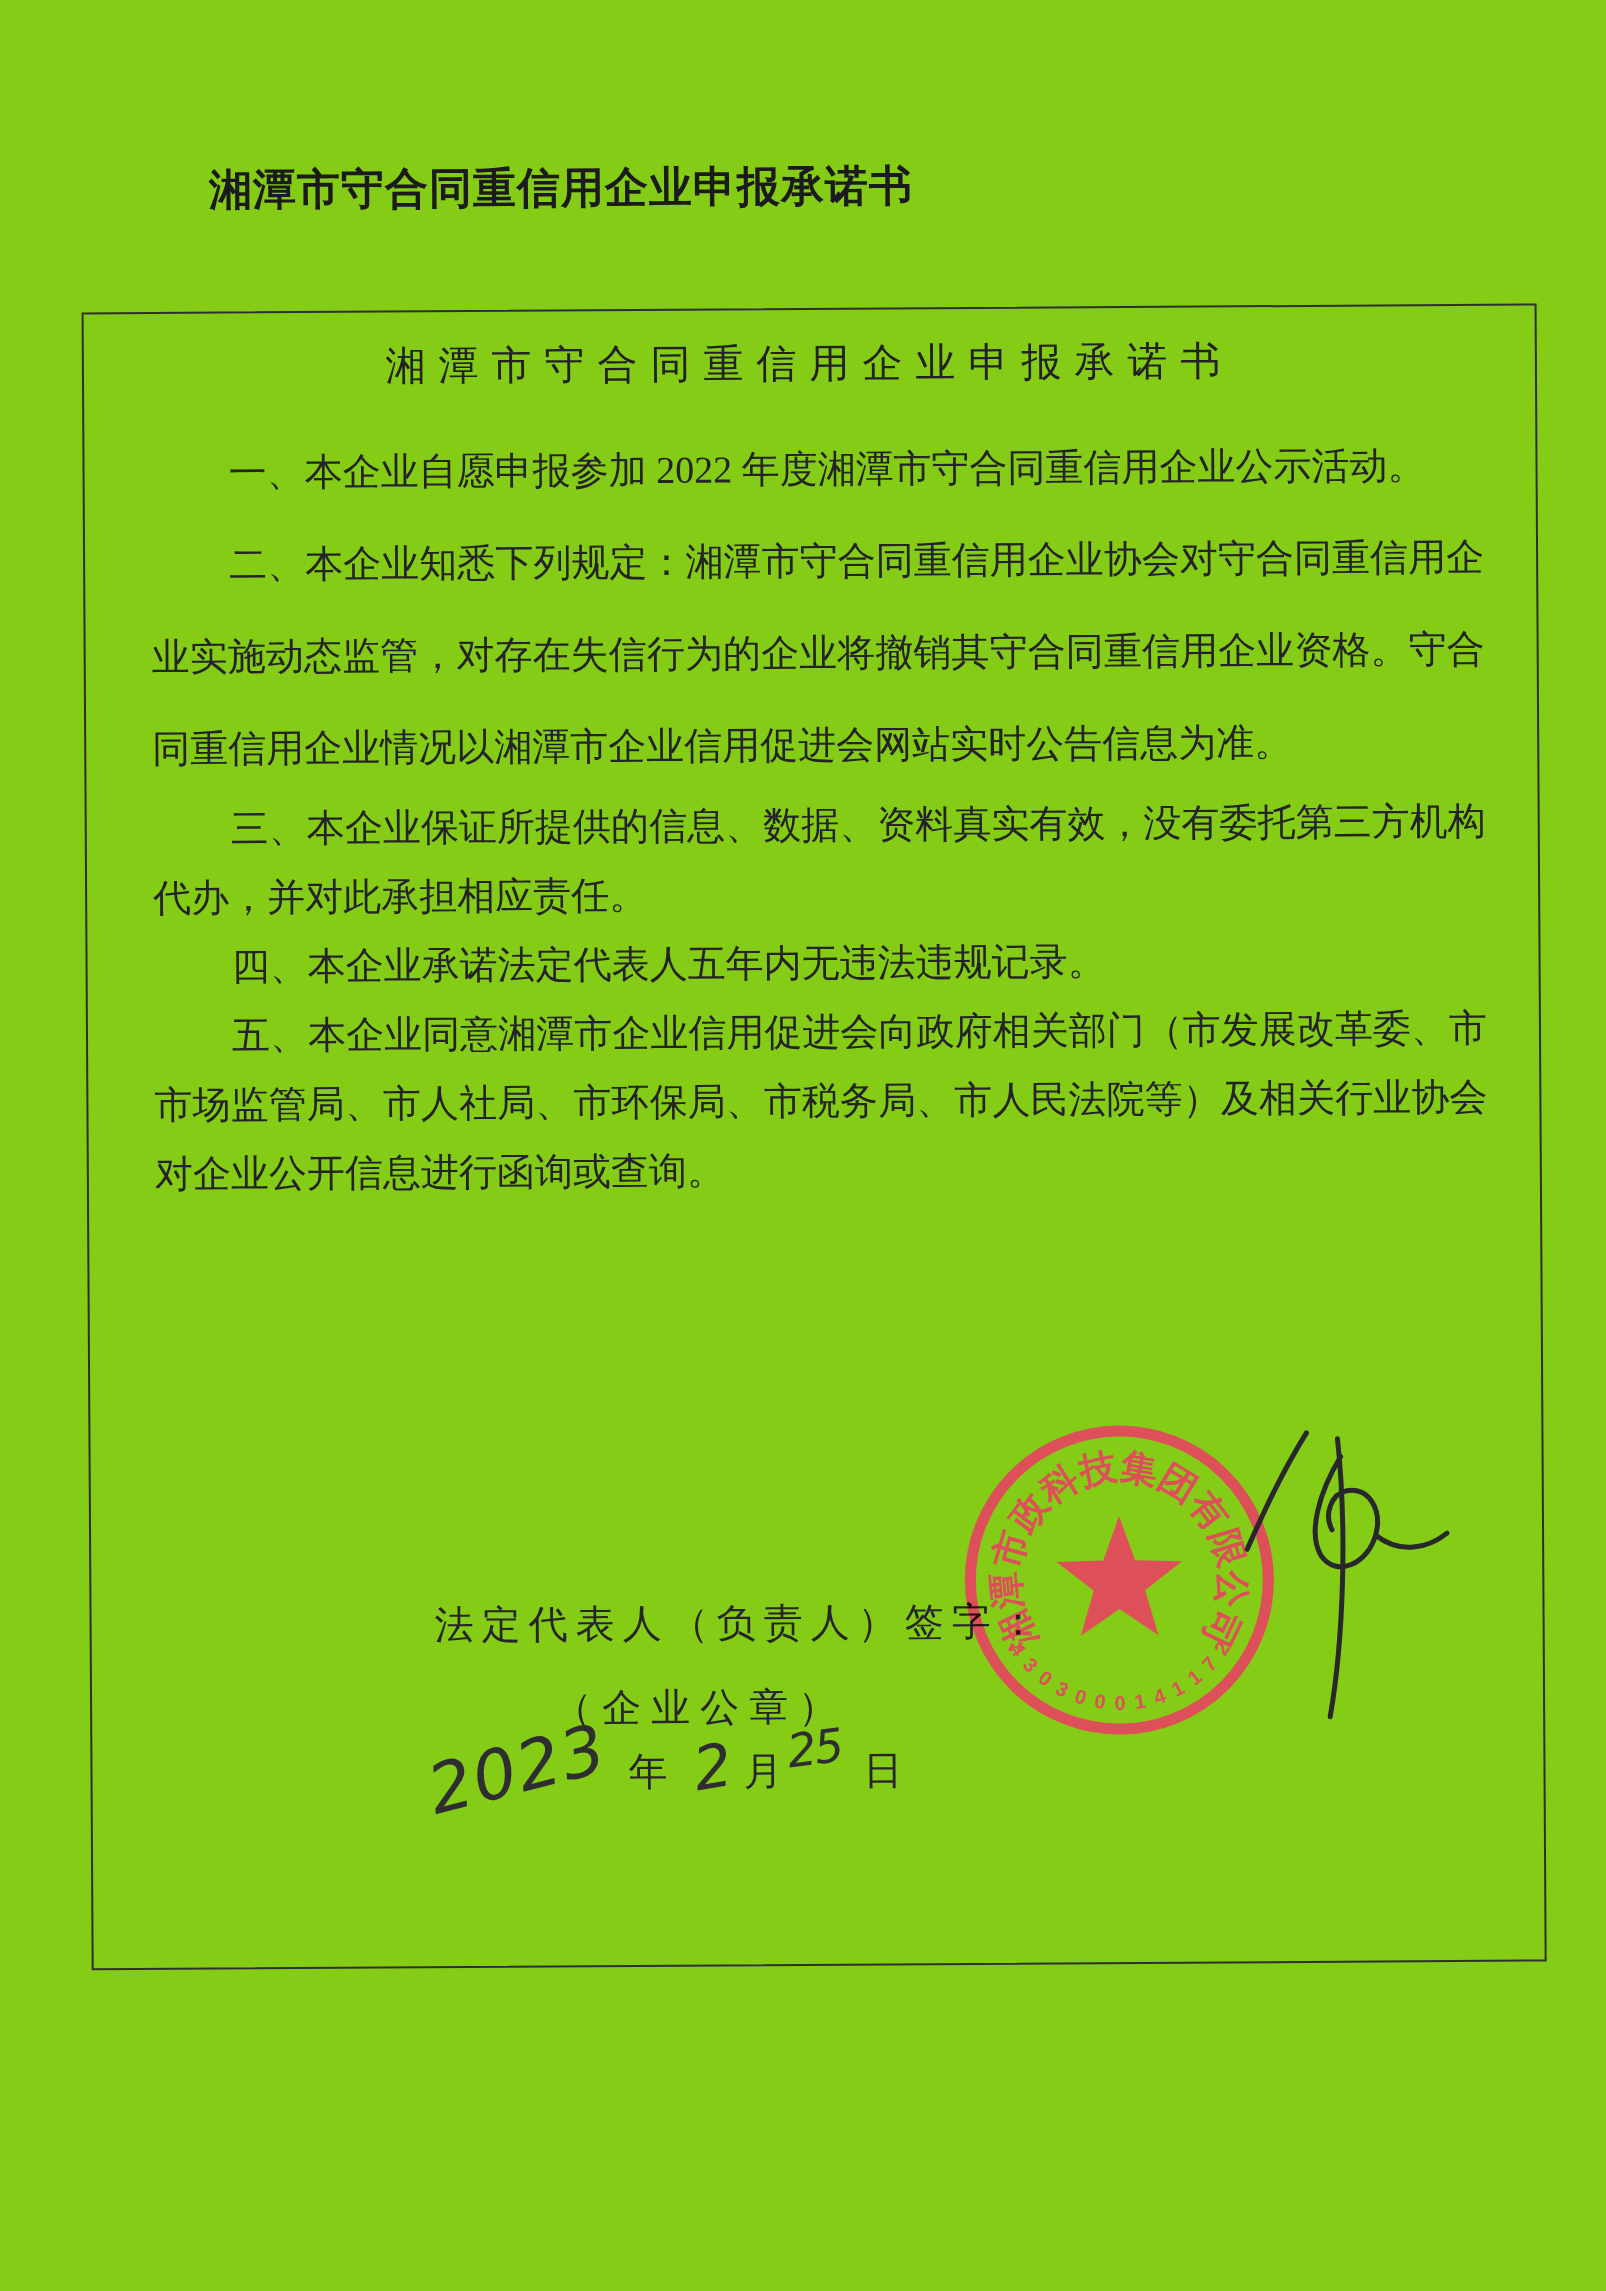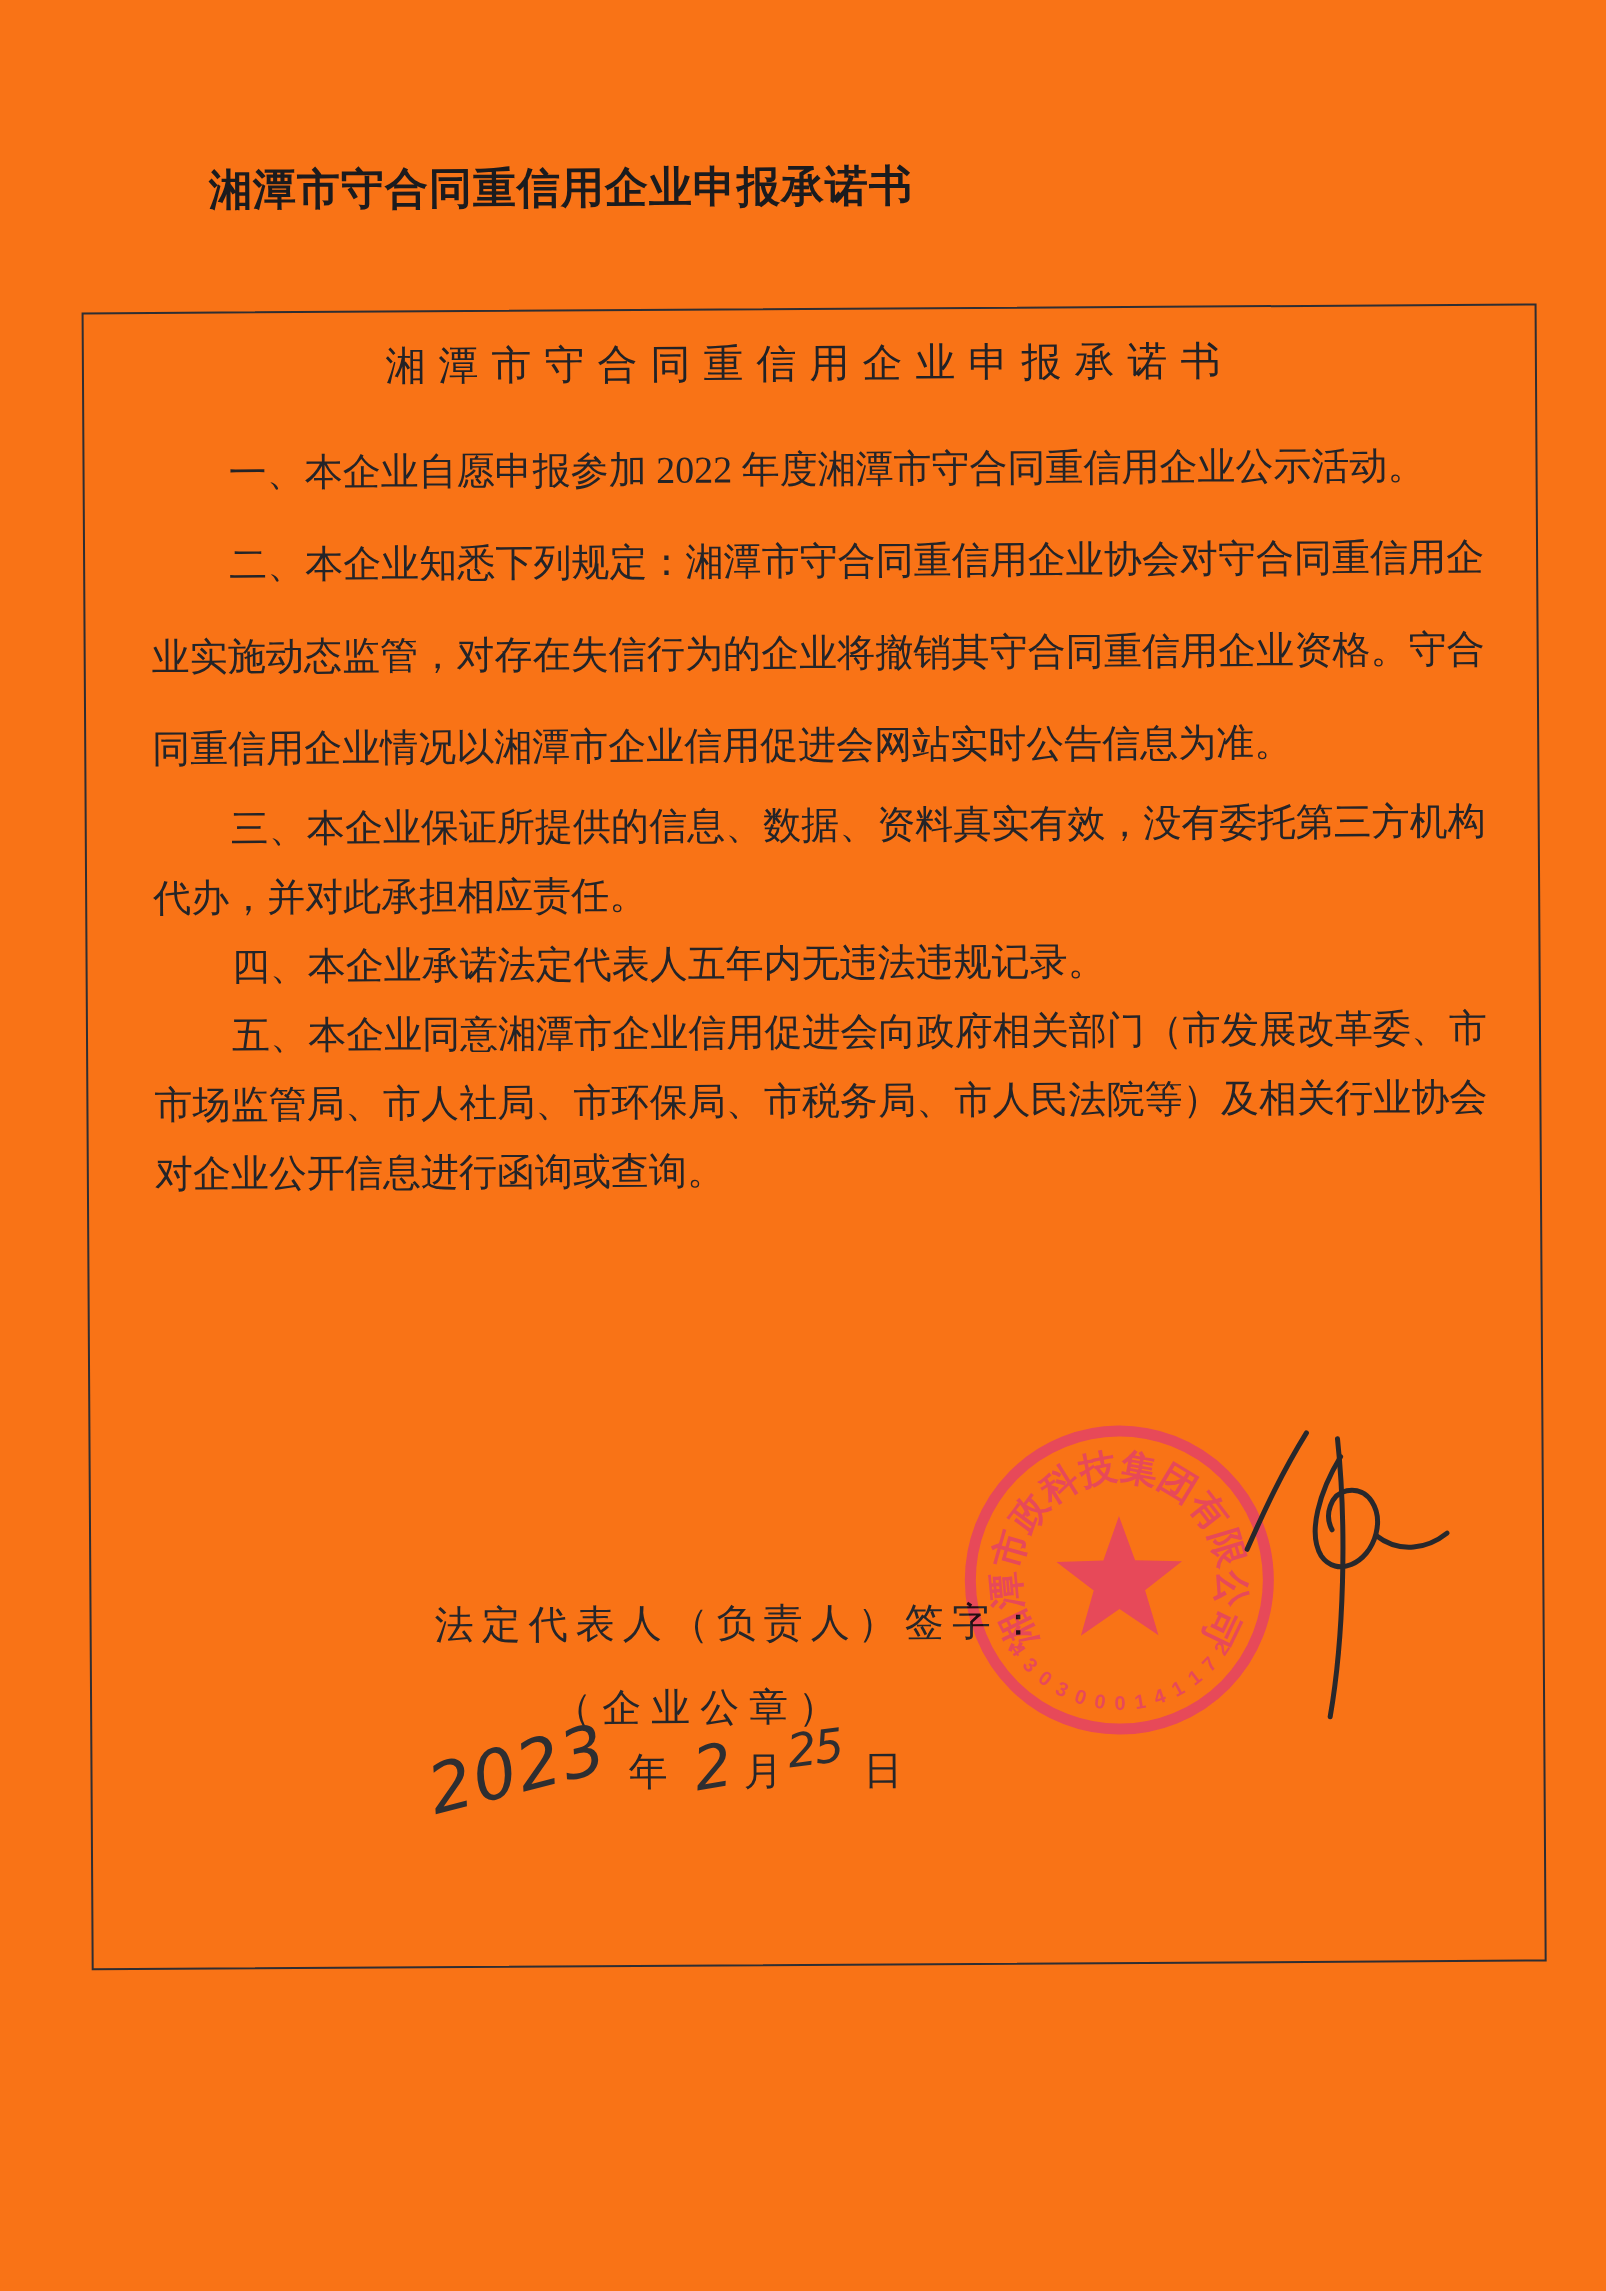--- a/index.html
+++ b/index.html
@@ -1,19 +1,19 @@
 <!DOCTYPE html>
 <html style="--seal-color: #e5465e;"><head>
 <meta charset="utf-8">
 <style>
   html,body{margin:0;padding:0;background:#e9e9e9;}
   .page{
     position:relative;
     width:1606px;height:2291px;
-    background:#f97316;
+    background:#84cc16;
     font-family:"Liberation Serif","DejaVu Serif",serif;
     color:#26262a;
     overflow:hidden;
   }
   .tilt{position:absolute;inset:0;transform:rotate(-0.35deg);transform-origin:50% 38%;}
   .main-title{
     position:absolute;left:213px;top:158px;
     font-size:43px;font-weight:bold;letter-spacing:1px;
     color:#1b1b1e;white-space:nowrap;
   }

